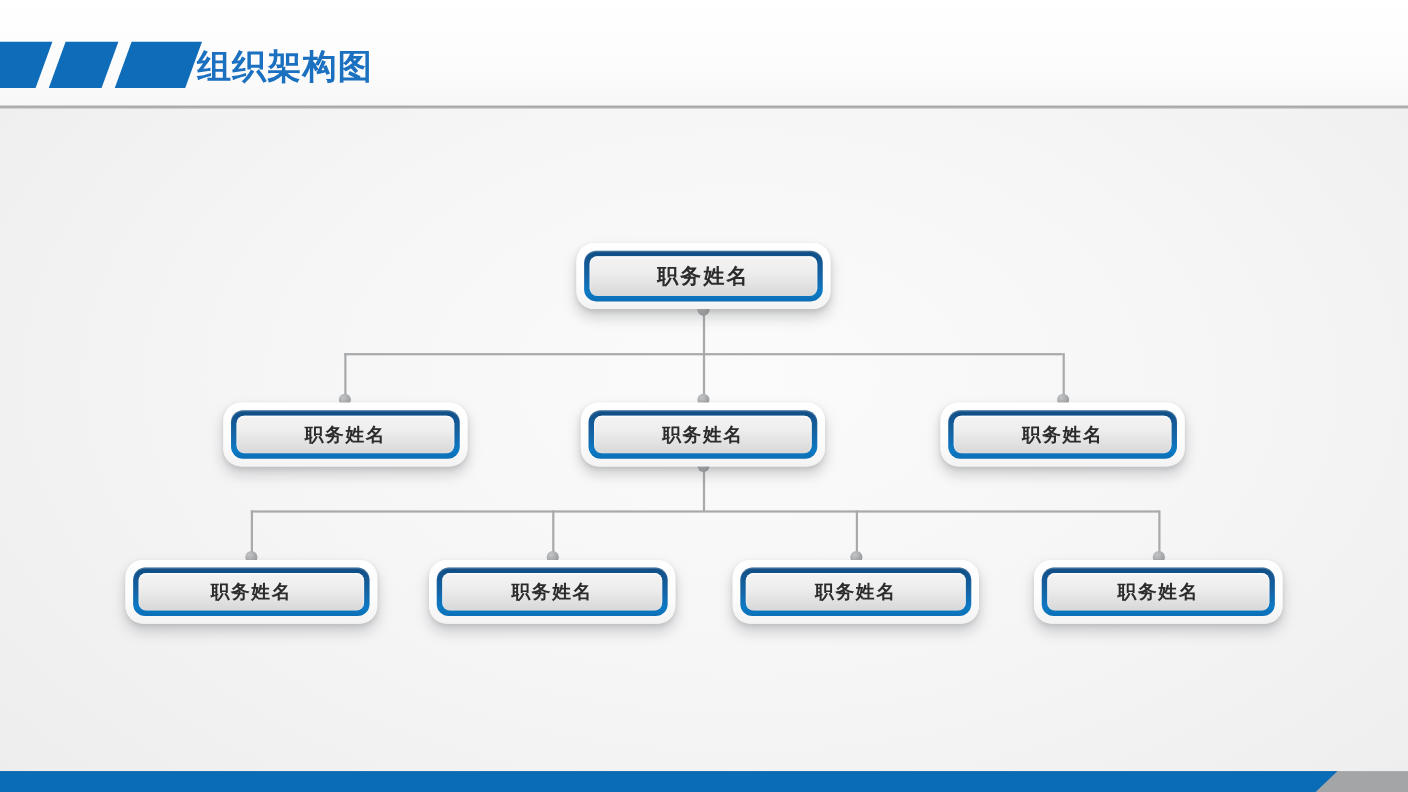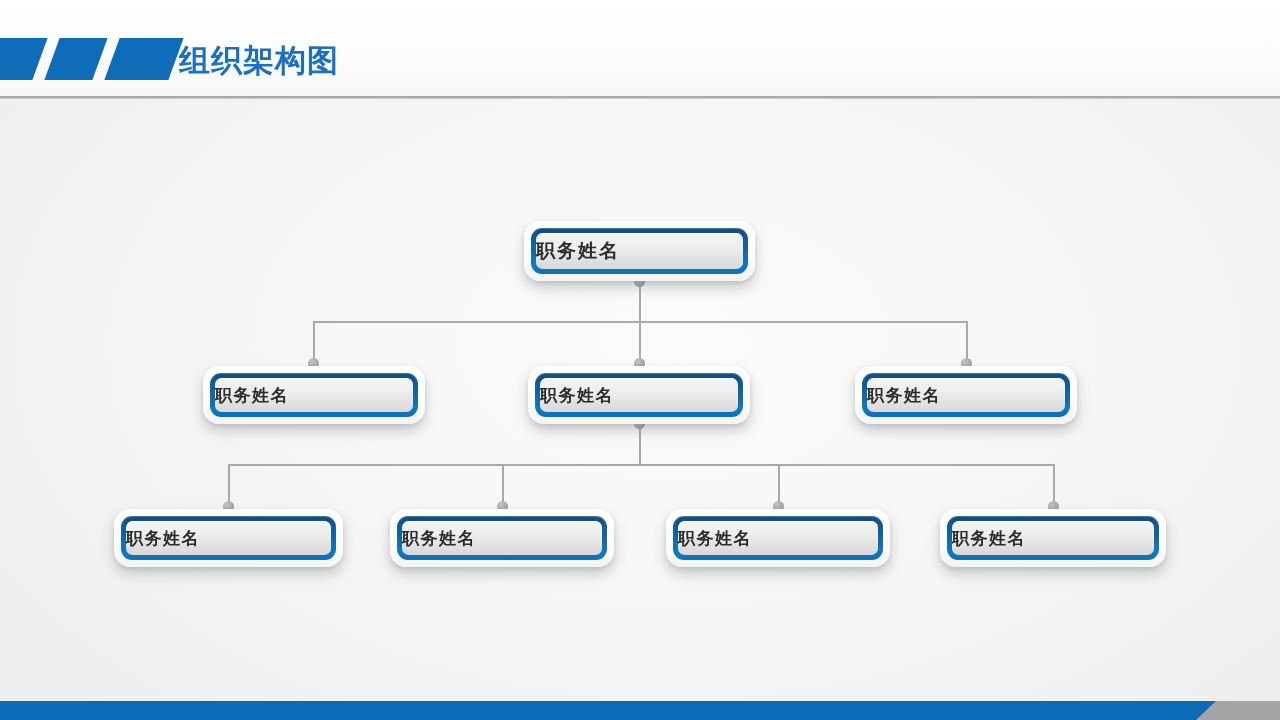--- a/index.html
+++ b/index.html
@@ -127,20 +127,21 @@
     box-shadow: inset 0 1px 1px rgba(255,255,255,0.25);
   }
   .node-face {
     box-sizing: border-box;
     width: 100%;
     height: 100%;
     border-radius: 7px;
     background: linear-gradient(180deg, #f3f3f3 0%, #eeeeee 38%, #e2e2e3 72%, #d8d8d9 100%);
     display: flex;
     align-items: center;
+    justify-content: center;
     box-shadow: inset 0 1px 2px rgba(255,255,255,0.95);
   }
   .node-label {
     font-size: 19px;
     font-weight: bold;
     color: #2b2b2b;
     letter-spacing: 2px;
     white-space: nowrap;
   }
   .node-label.sm { font-size: 17px; letter-spacing: 1.5px; }

